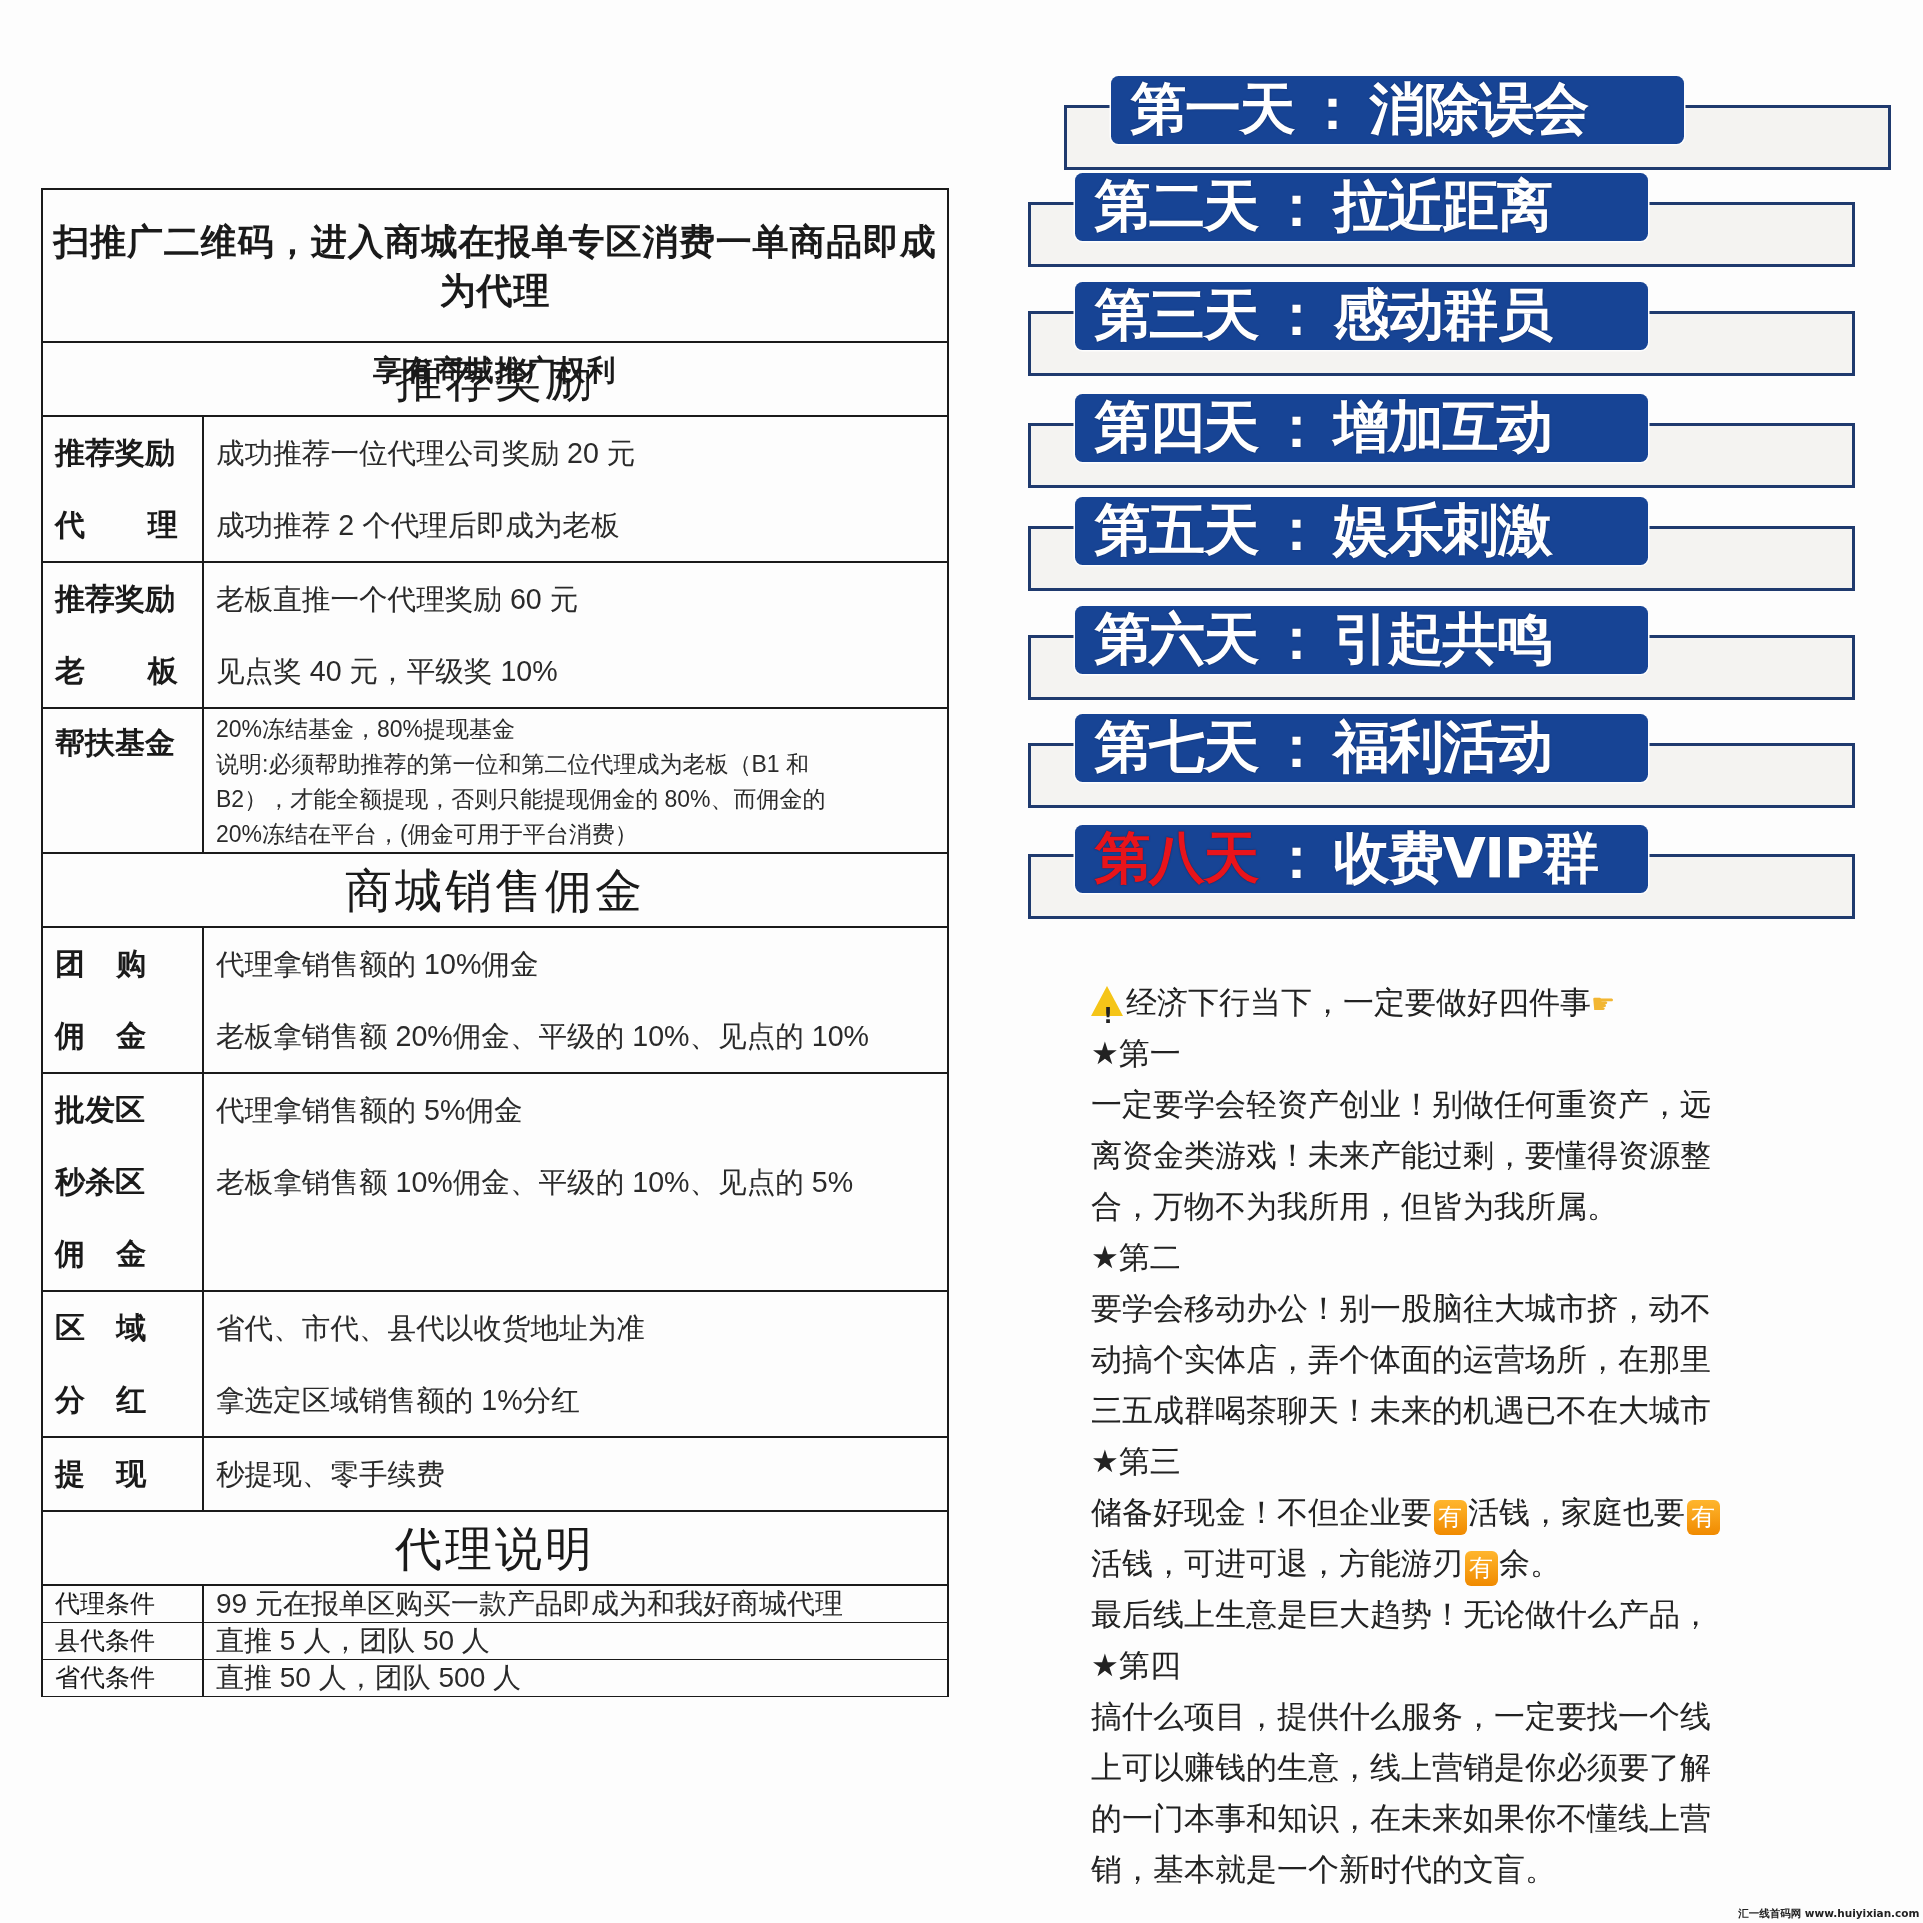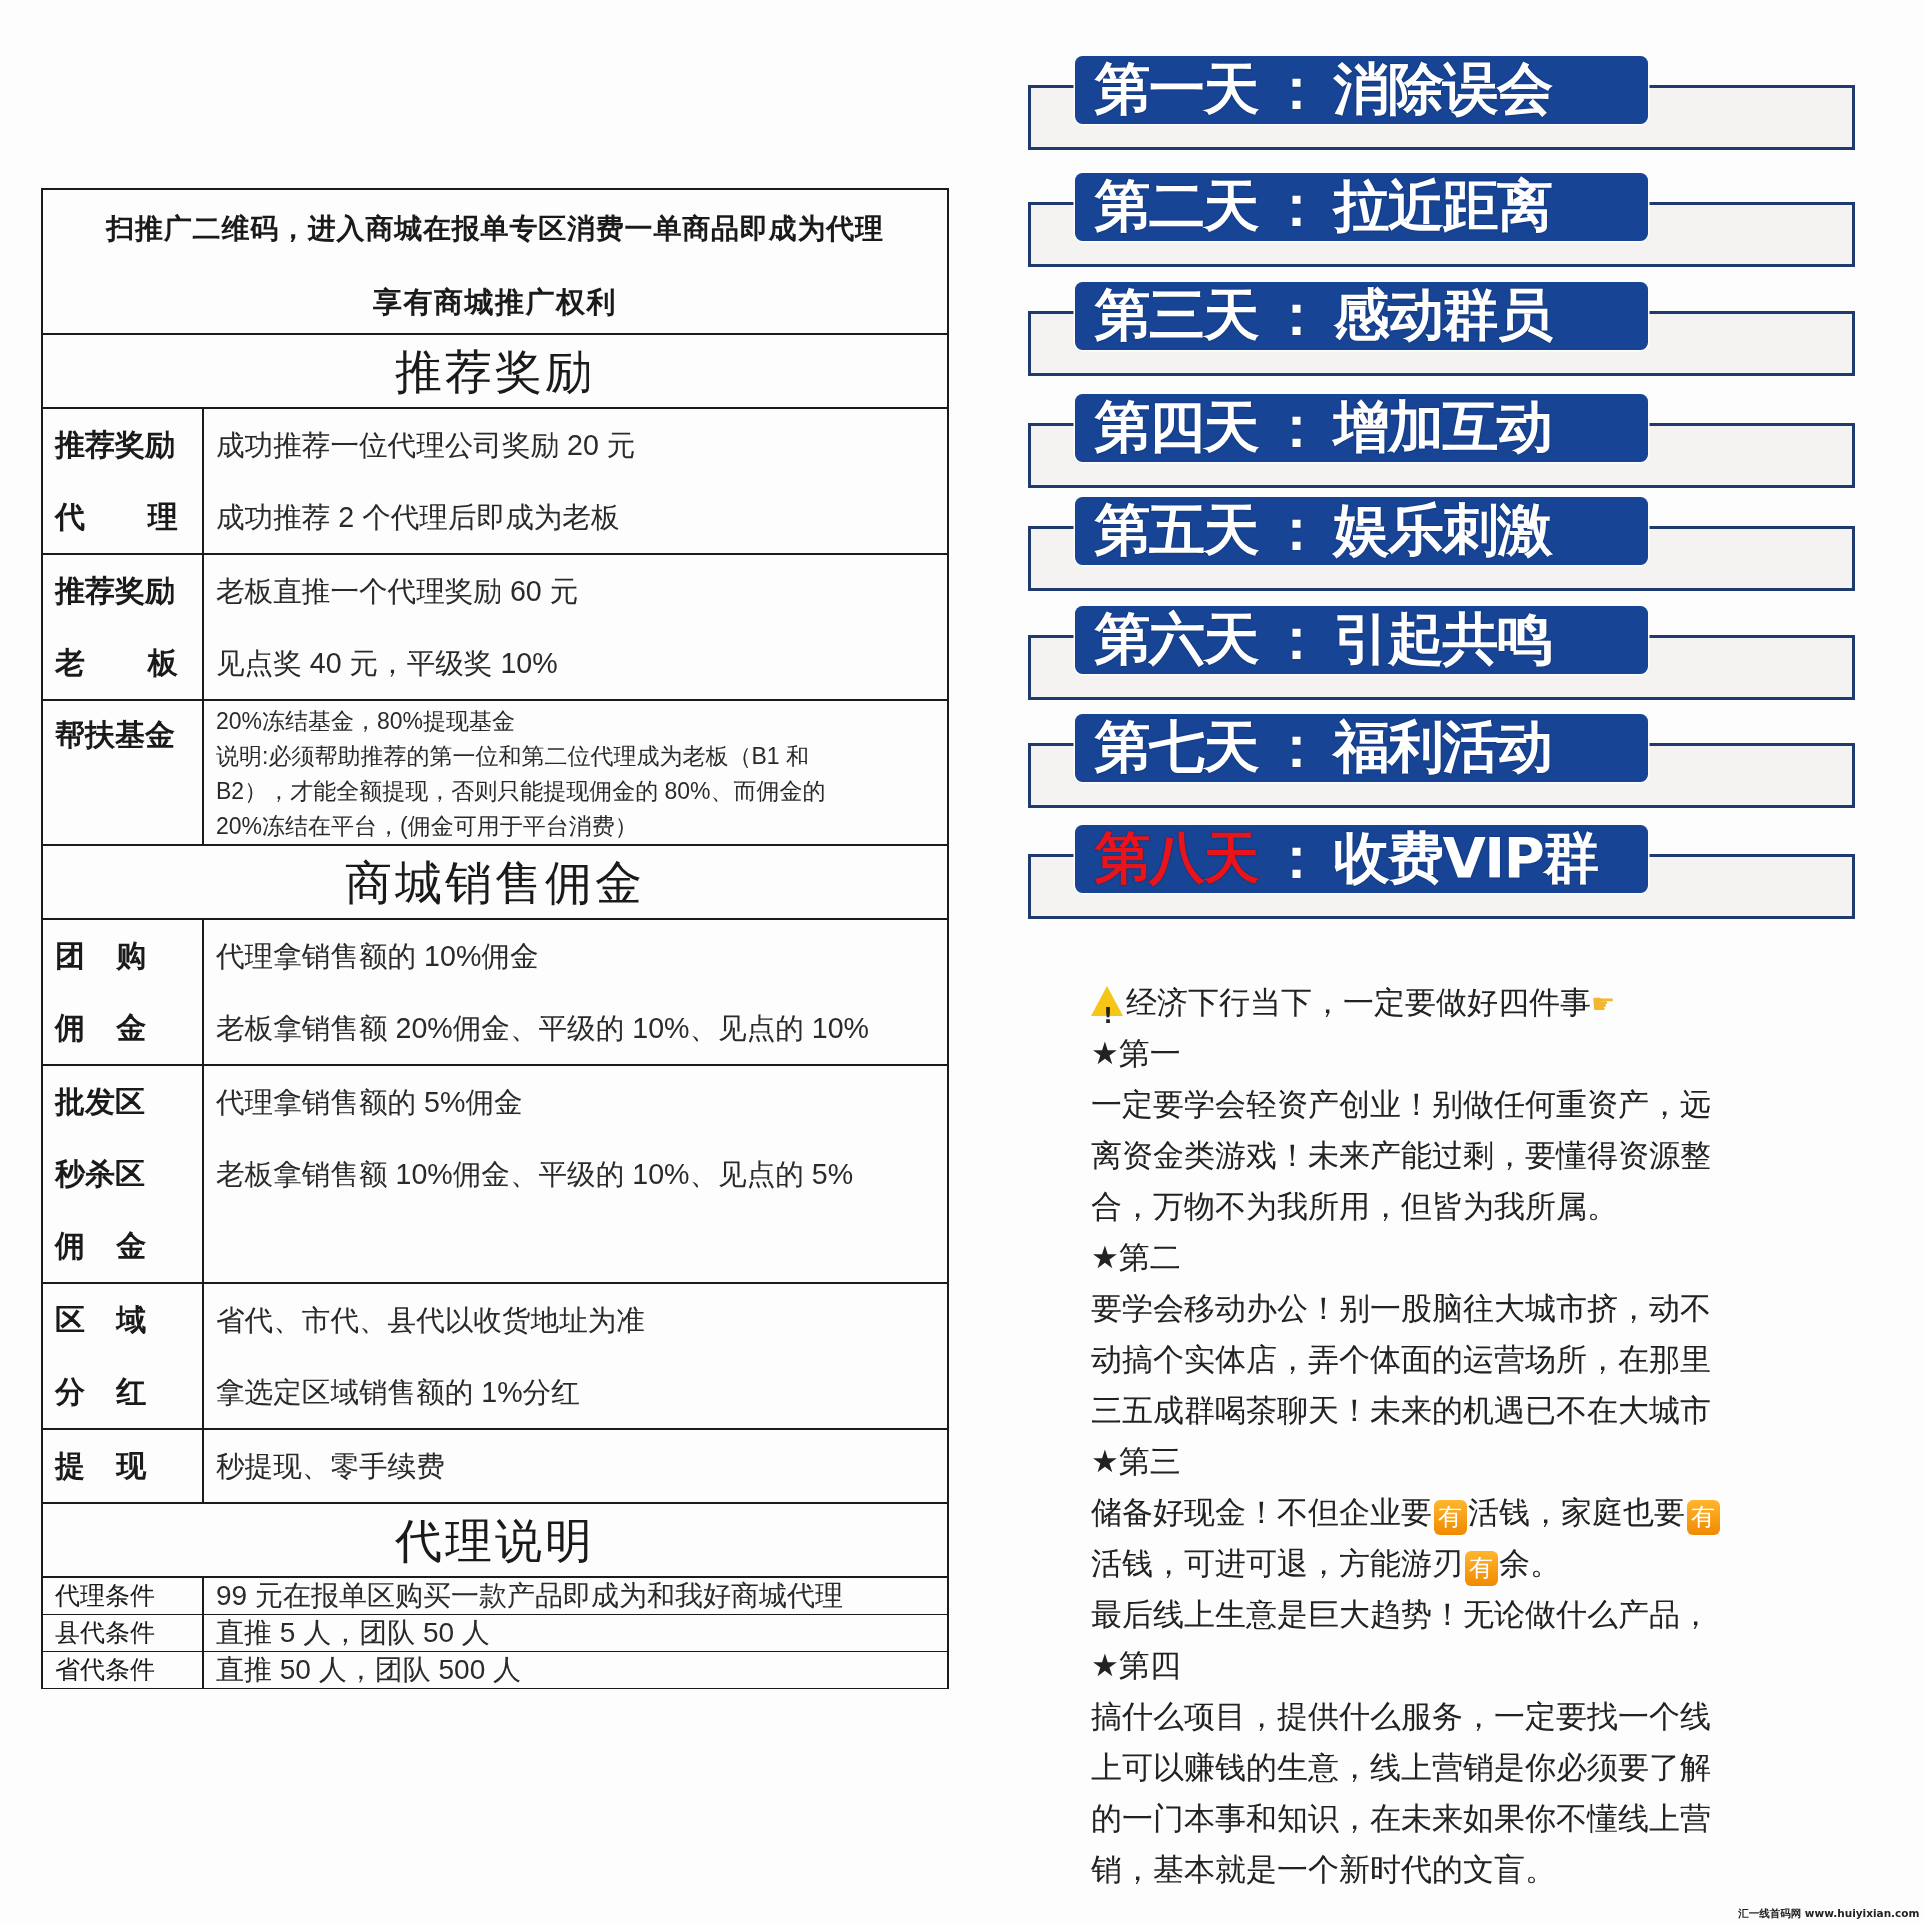--- a/index.html
+++ b/index.html
@@ -7,21 +7,21 @@
       width:1924px; height:1924px; background:#fdfdfd; position:relative; overflow:hidden;
       font-family: "DejaVu Sans", "Liberation Sans", sans-serif; color:#1a1a1a;
     }
     
     .policy {
       position:absolute; left:41px; top:188px; width:908px;
       border:2.3px solid #1b1b1b; border-bottom:1.5px solid #1b1b1b; box-sizing:border-box;
       font-family: "DejaVu Serif", "Liberation Serif", serif;
     }
     .intro { height:145px; border-bottom:2.3px solid #1b1b1b; box-sizing:border-box; text-align:center; }
-    .intro .l1 { font-size:28px; font-weight:bold; padding-top:19.5px; letter-spacing:0.8px; }
+    .intro .l1 { font-size:36px; font-weight:bold; padding-top:19.5px; letter-spacing:0.8px;margin-top:8px; }
     .intro .l2 { font-size:29px; font-weight:bold; padding-top:35px; letter-spacing:1.5px; }
     .sec-title { height:74px; line-height:74px; text-align:center; font-size:47px;
       border-bottom:2.3px solid #1b1b1b; box-sizing:border-box; letter-spacing:3px; }
     .row { display:flex; border-bottom:2.3px solid #1b1b1b; box-sizing:border-box; }
     .row .lbl { width:161px; border-right:2.3px solid #1b1b1b; box-sizing:border-box; padding-left:12px; }
     .row .val { flex:1; padding-left:12px; }
     .lbl .ln { font-size:30px; font-weight:bold; height:72px; line-height:72px; white-space:pre; }
     .val .ln { font-size:28.6px; height:72px; line-height:72px; font-family:"Liberation Sans","DejaVu Sans",sans-serif; color:#2a2a2a; }
     .row.fund .lbl .ln { height:68px; line-height:68px; }
     .fund .val { padding-top:3px; }
@@ -184,21 +184,21 @@
   <div class="row cond">
     <div class="lbl">
         <div class="ln">省代条件</div>
       </div>
     <div class="val">
         <div class="ln">直推 50 人，团队 500 人</div>
       </div>
   </div>
 </div>
 
-<div class="day" style="top:56px;">
+<div class="day" style="top:76px;margin-left:36px;">
   <div class="frame"></div>
   <div class="pill">
     <span class="num">第一天</span>
       <span class="colon">：</span>
       <span>消除误会</span>
   </div>
 </div>
 <div class="day" style="top:173px;">
   <div class="frame"></div>
   <div class="pill">

